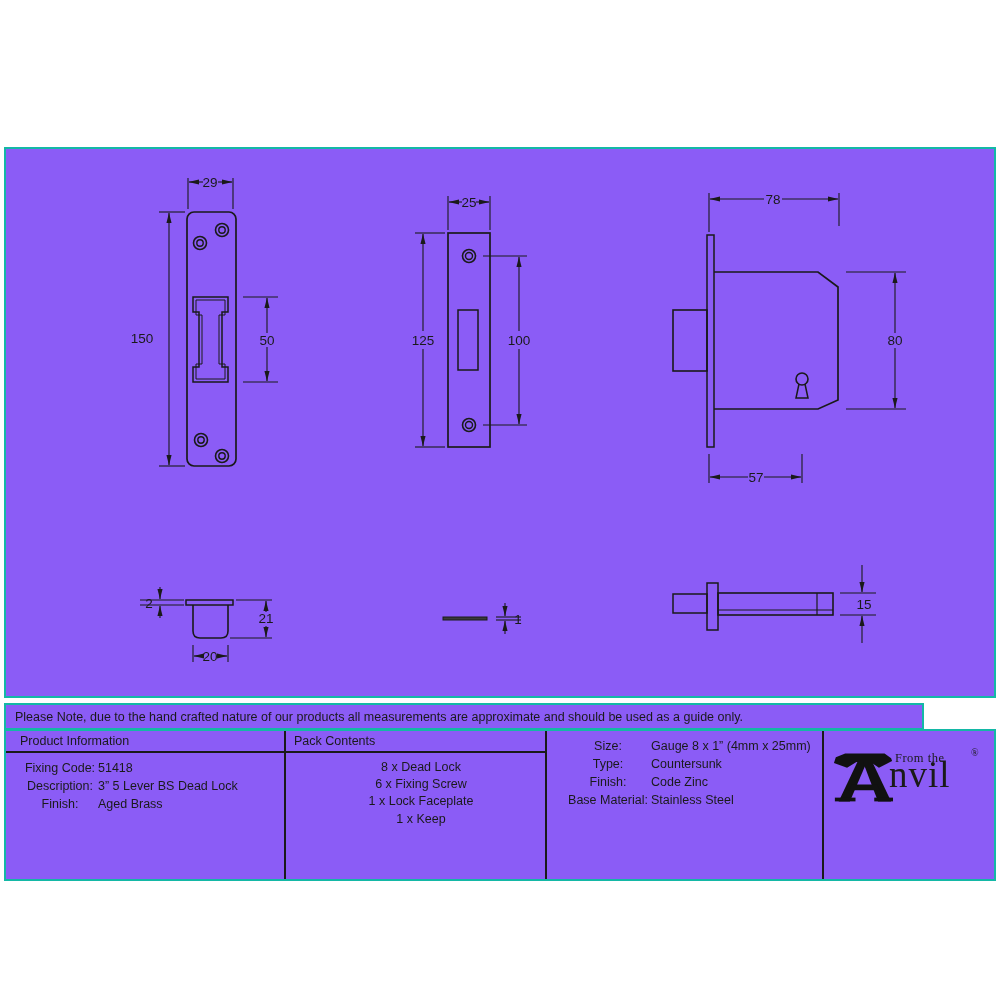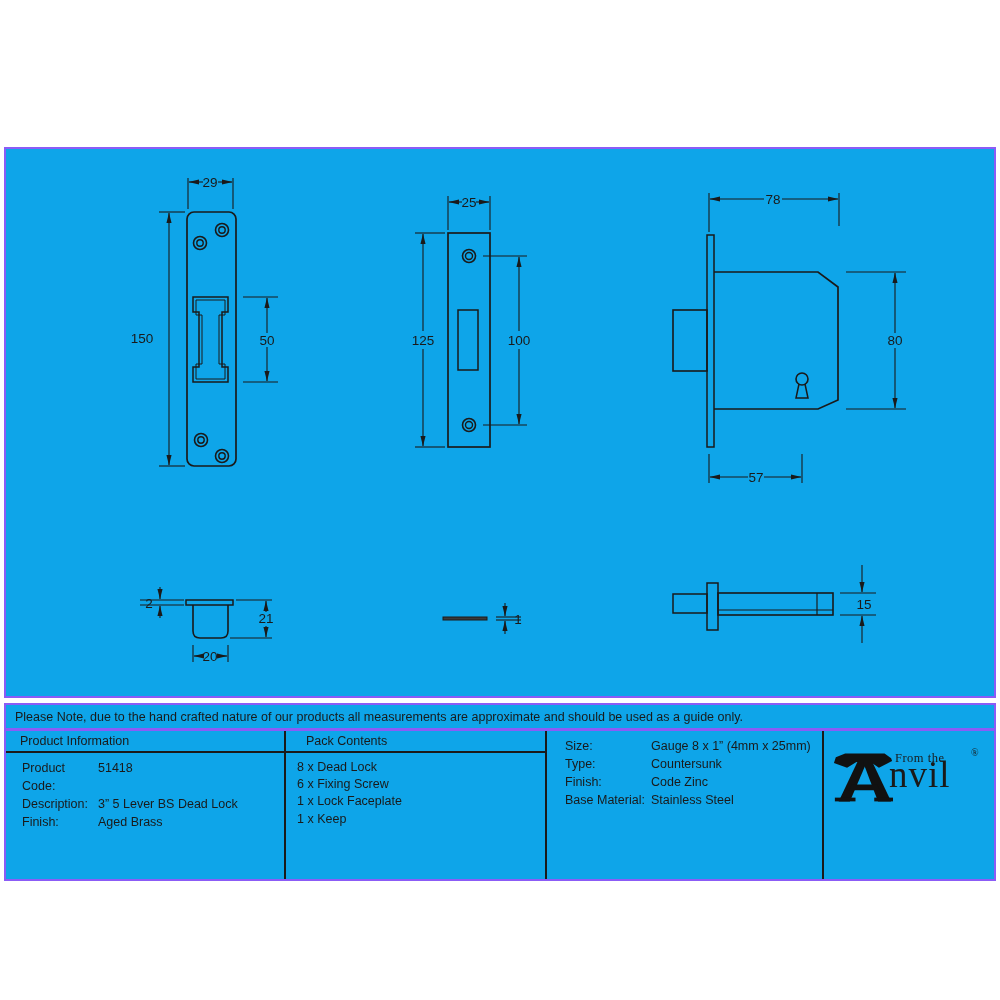--- a/index.html
+++ b/index.html
@@ -1,26 +1,26 @@
 <!DOCTYPE html>
 <html><head>
 <meta charset="utf-8">
 <style>
   html,body{margin:0;padding:0;}
   body{
     width:1000px;height:1000px;position:relative;background:#ffffff;
     font-family:"Liberation Sans", sans-serif;color:#1a1a1a;overflow:hidden;
   }
-  .box{position:absolute;border:2px solid #8b5cf6;background:#0ea5e9;box-sizing:border-box;}
+  .box{position:absolute;border:2px solid #14b8a6;background:#8b5cf6;box-sizing:border-box;text-align:center;}
   
   #drawing-box{left:4px;top:147px;width:992px;height:551px;}
   #drawing-box svg{display:block;}
   svg text{font-family:"Liberation Sans",sans-serif;font-size:13.5px;fill:#1a1a1a;}
   
-  #note-box{left:4px;top:703px;width:992px;height:27px;display:flex;align-items:center;}
+  #note-box{left:4px;top:703px;width:920px;height:27px;display:flex;align-items:center;}
   #note-box span{padding-left:9px;font-size:12.5px;}
   
   #spec-table{left:4px;top:729px;width:992px;height:152px;display:flex;}
   .col{box-sizing:border-box;height:100%;}
   .col.bordered{border-right:2px solid #1a1a1a;}
   .col1{width:280px;}
   .col2{width:261px;}
   .col3{width:277px;}
   .col4{flex:1;display:flex;justify-content:center;align-items:flex-start;}
   .col-header{height:22px;border-bottom:2px solid #1a1a1a;box-sizing:border-box;
@@ -215,36 +215,36 @@
 <div id="note-box" class="box">
   <span>Please Note, due to the hand crafted nature of our products all measurements are approximate and should be used as a guide only.</span>
 </div>
 
 <div id="spec-table" class="box">
 
   <div class="col col1 bordered">
     <div class="col-header">Product Information</div>
     <div class="col-body">
       <div class="kv-row">
-        <span class="k">Product Code:</span>
+        <span class="k">Fixing Code:</span>
         <span class="v">51418</span>
       </div>
       <div class="kv-row">
         <span class="k">Description:</span>
         <span class="v">3” 5 Lever BS Dead Lock</span>
       </div>
       <div class="kv-row">
         <span class="k">Finish:</span>
         <span class="v">Aged Brass</span>
       </div>
     </div>
   </div>
 
   <div class="col col2 bordered">
-    <div class="col-header" style="padding-left:20px;">Pack Contents</div>
+    <div class="col-header" style="padding-left:8px;">Pack Contents</div>
     <div class="col-body">
       <div class="list-item">8 x Dead Lock</div>
       <div class="list-item">6 x Fixing Screw</div>
       <div class="list-item">1 x Lock Faceplate</div>
       <div class="list-item">1 x Keep</div>
     </div>
   </div>
 
   <div class="col col3 bordered">
     <div class="col-body">

